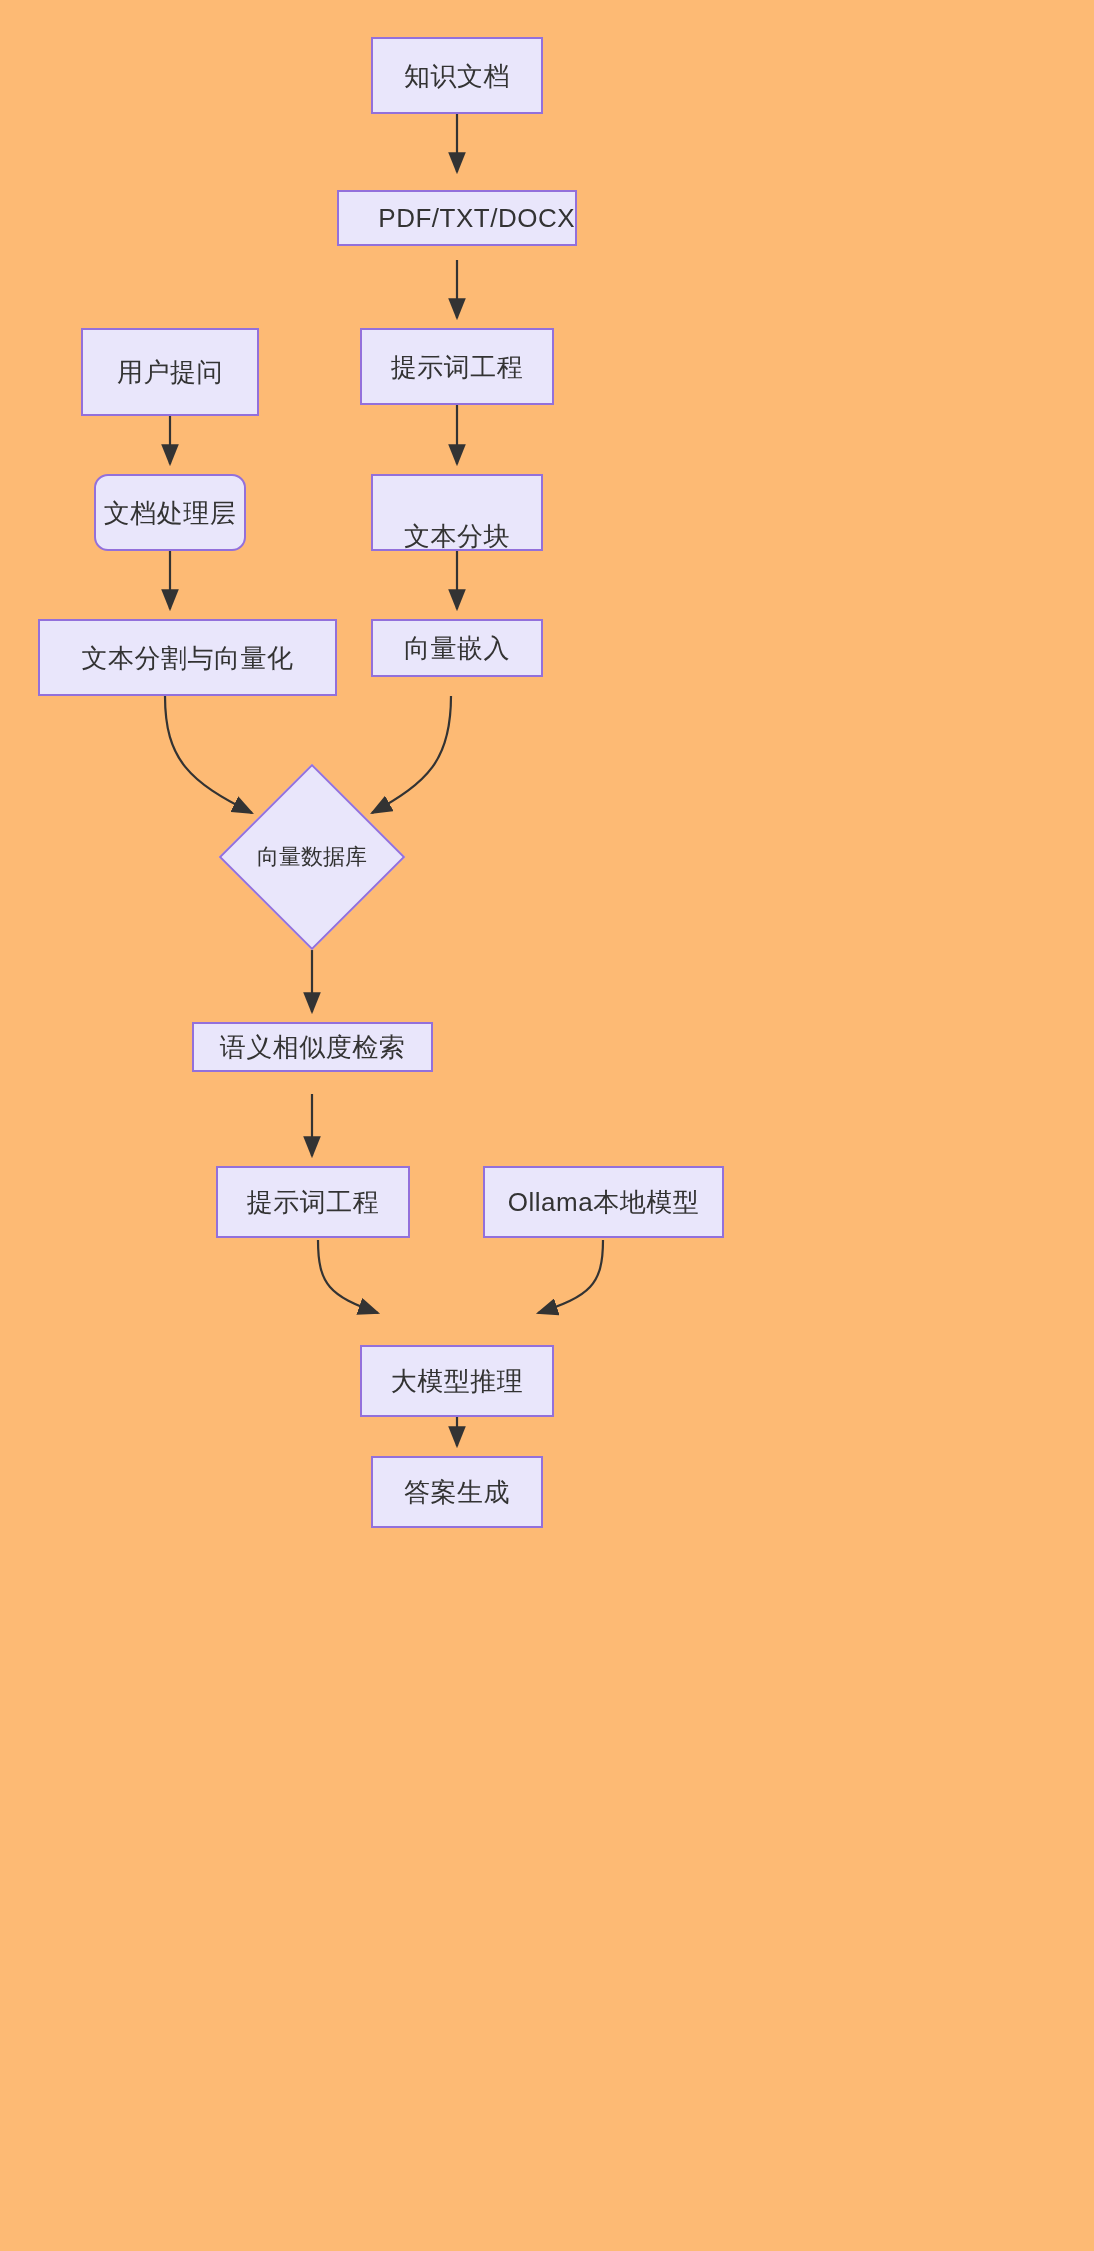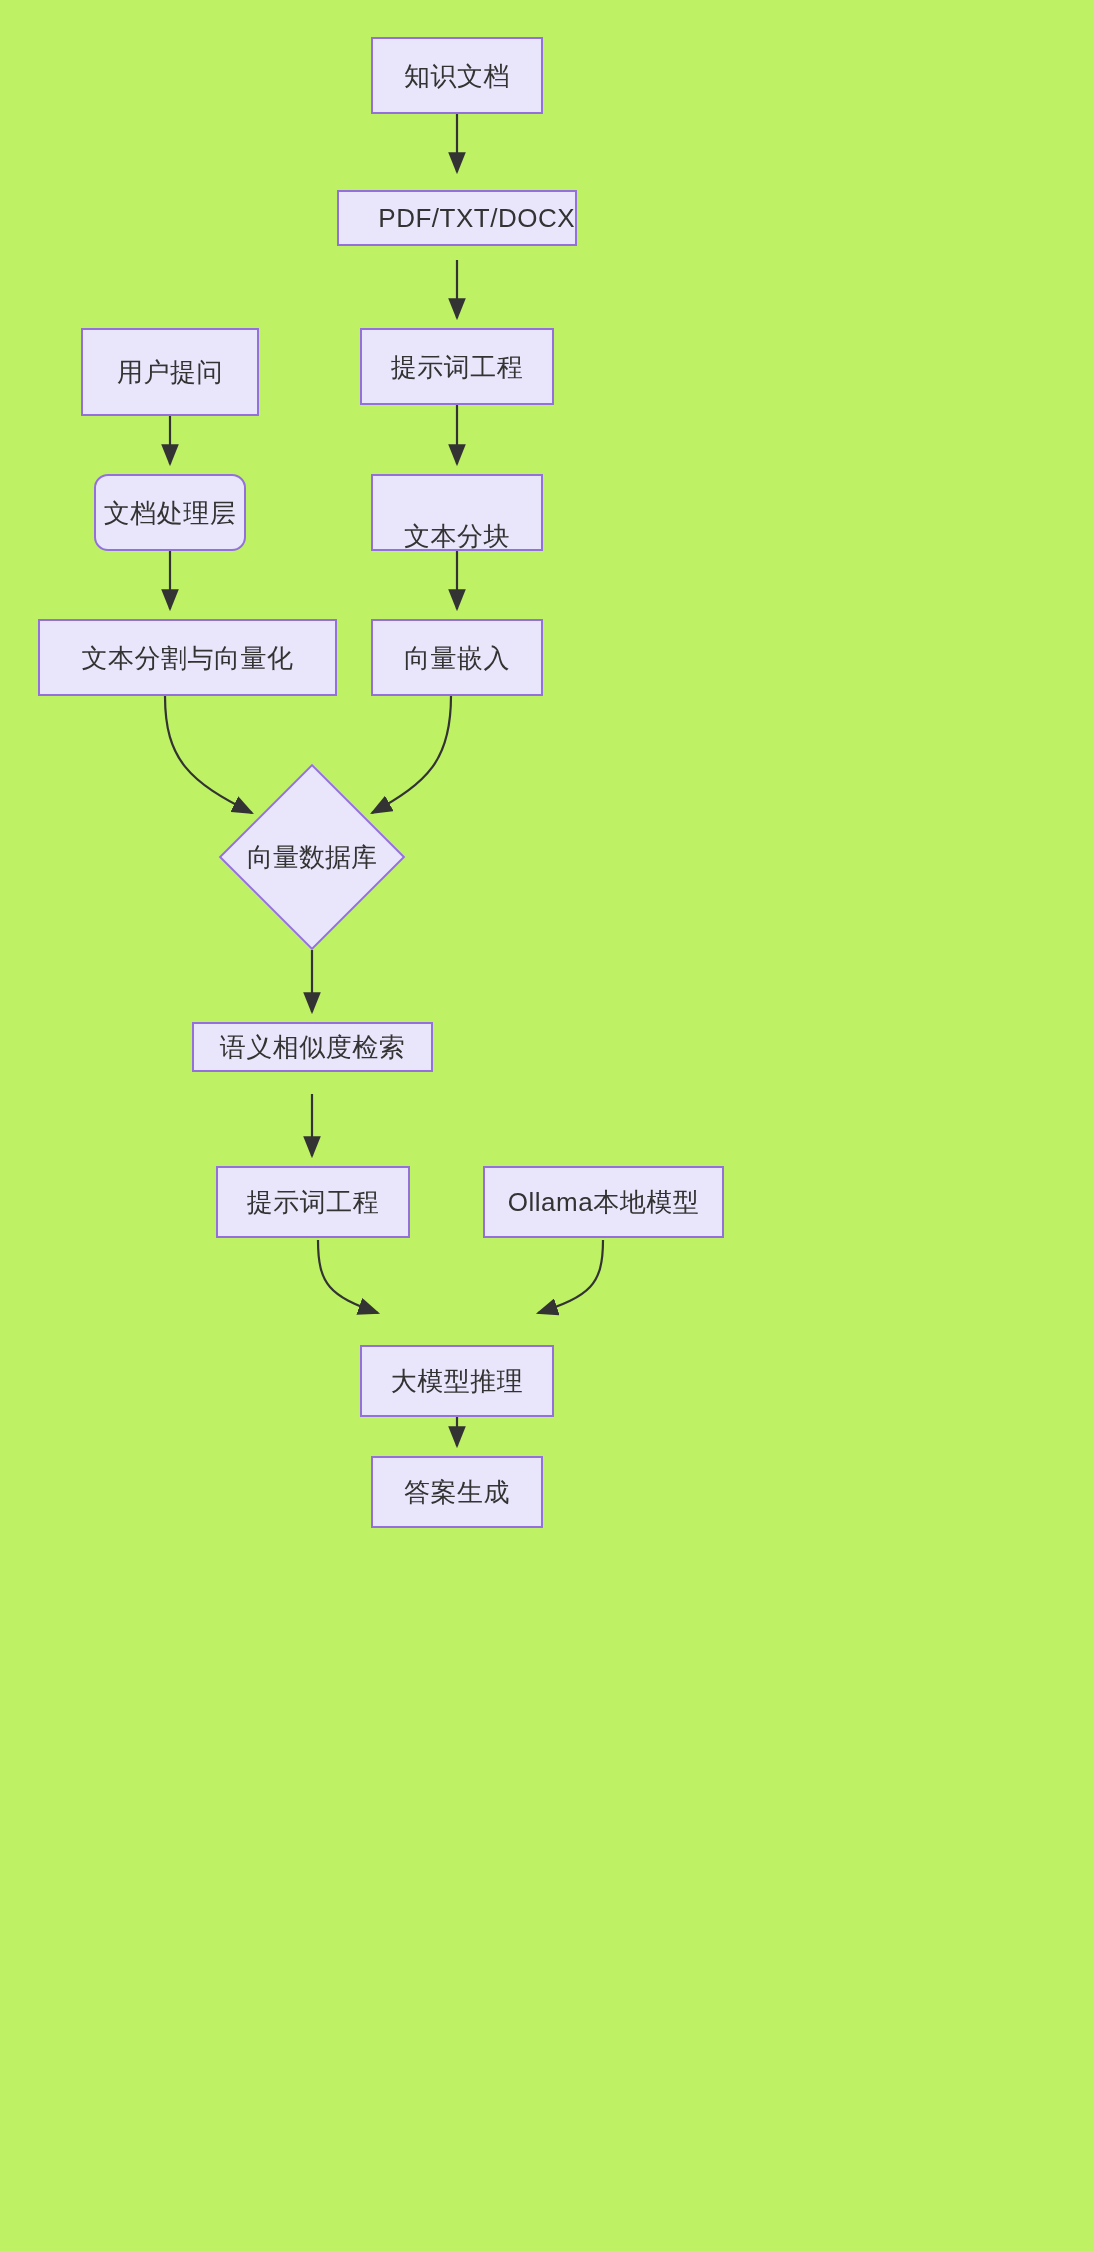--- a/index.html
+++ b/index.html
@@ -8,21 +8,21 @@
     padding: 0;
     background: #ffffff;
   }
   body {
     font-family: "Liberation Sans", "DejaVu Sans", sans-serif;
   }
   #diagram-root {
     position: relative;
     width: 1094px;
     height: 2251px;
-    background: #bef264;
+    background: #fdba74;
     overflow: hidden;
   }
   #edge-layer {
     position: absolute;
     left: 0;
     top: 0;
     width: 1094px;
     height: 2251px;
     pointer-events: none;
   }
@@ -60,21 +60,21 @@
     left: 50%;
     top: 50%;
     box-sizing: border-box;
     background: #e9e6fb;
     border: 2px solid #9370db;
     transform: translate(-50%, -50%) rotate(45deg);
   }
   .node-diamond .node-label {
     position: relative;
     z-index: 2;
-    font-size: 26px;
+    font-size: 22px;
     color: #333333;
     white-space: nowrap;
     line-height: 1;
   }
 </style>
 </head>
 <body>
 
 <div id="diagram-root">
 
@@ -133,21 +133,21 @@
   </div>
 
   <div class="node" style="left:371px; top:474px; width:172px; height:77px;align-items:flex-end;">
     <span class="node-label">文本分块</span>
   </div>
 
   <div class="node" style="left:38px; top:619px; width:299px; height:77px;">
     <span class="node-label">文本分割与向量化</span>
   </div>
 
-  <div class="node" style="left:371px; top:619px; width:172px; height:77px;">
+  <div class="node" style="left:371px; top:619px; width:172px; height:58px;">
     <span class="node-label">向量嵌入</span>
   </div>
 
   <div class="node-diamond" style="left:219px; top:763px; width:186px; height:187px;">
     <span class="diamond-shape" style="width:132px; height:132px;"></span>
     <span class="node-label">向量数据库</span>
   </div>
 
   <div class="node" style="left:192px; top:1022px; width:241px; height:50px;">
     <span class="node-label">语义相似度检索</span>

